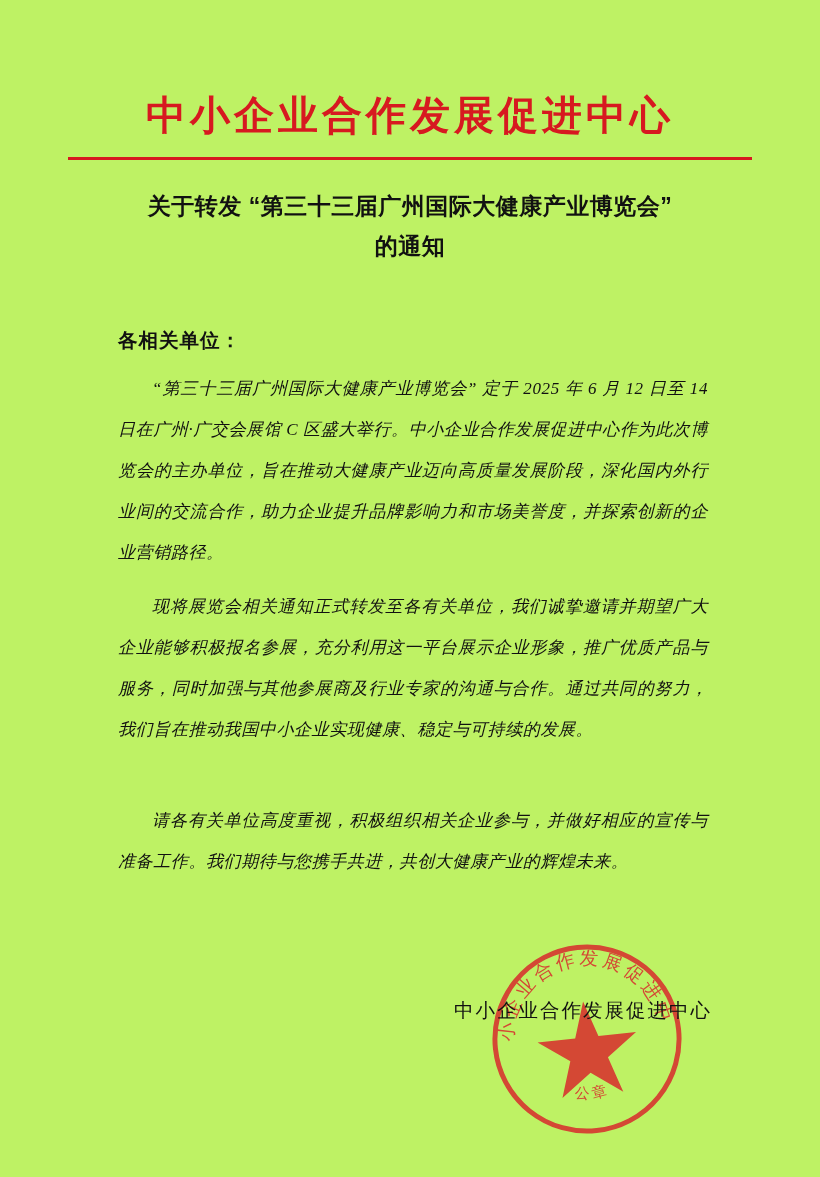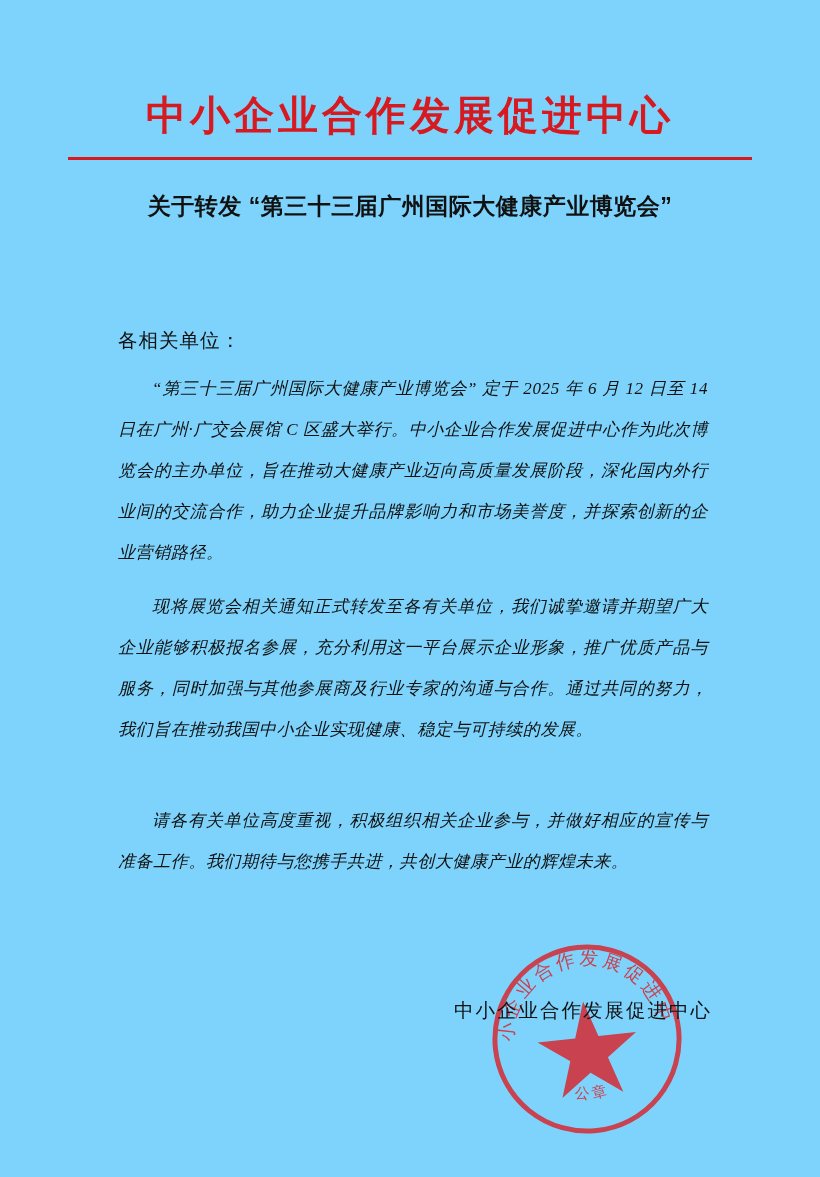--- a/index.html
+++ b/index.html
@@ -12,21 +12,21 @@
     height: 1177px;
     position: relative;
     font-family: "Liberation Serif", serif;
     color: #111;
     overflow: hidden;
   }
 
   .page {
     position: absolute;
     inset: 0;
-    background: #7dd3fc;
+    background: #bef264;
   }
 
   
   .letterhead {
     position: absolute;
     top: 92px;
     left: 0;
     width: 100%;
     text-align: center;
   }
@@ -67,20 +67,21 @@
   }
 
   
   .salutation {
     position: absolute;
     top: 322px;
     left: 118px;
     font-size: 19.5px;
     letter-spacing: 1px;
     line-height: 1.9;
+    font-weight: bold;
   }
 
   .body-block {
     position: absolute;
     left: 118px;
     width: 590px;
     font-size: 17px;
     line-height: 41px;
     letter-spacing: 0.6px;
     text-align: justify;
@@ -127,20 +128,21 @@
 
 <div class="page">
 
   <div class="letterhead">
     <div class="letterhead-title">中小企业合作发展促进中心</div>
   </div>
   <div class="letterhead-rule"></div>
 
   <div class="doc-title">
     <span>关于转发 “第三十三届广州国际大健康产业博览会”</span>
+    <span class="line2">的通知</span>
   </div>
 
   <div class="salutation">各相关单位：</div>
 
   <div class="body-block" id="para-1">
     <p>“第三十三届广州国际大健康产业博览会” 定于 2025 年 6 月 12 日至 14 日在广州·广交会展馆 C 区盛大举行。中小企业合作发展促进中心作为此次博览会的主办单位，旨在推动大健康产业迈向高质量发展阶段，深化国内外行业间的交流合作，助力企业提升品牌影响力和市场美誉度，并探索创新的企业营销路径。</p>
   </div>
   <div class="body-block" id="para-3">
     <p>请各有关单位高度重视，积极组织相关企业参与，并做好相应的宣传与准备工作。我们期待与您携手共进，共创大健康产业的辉煌未来。</p>
   </div>

